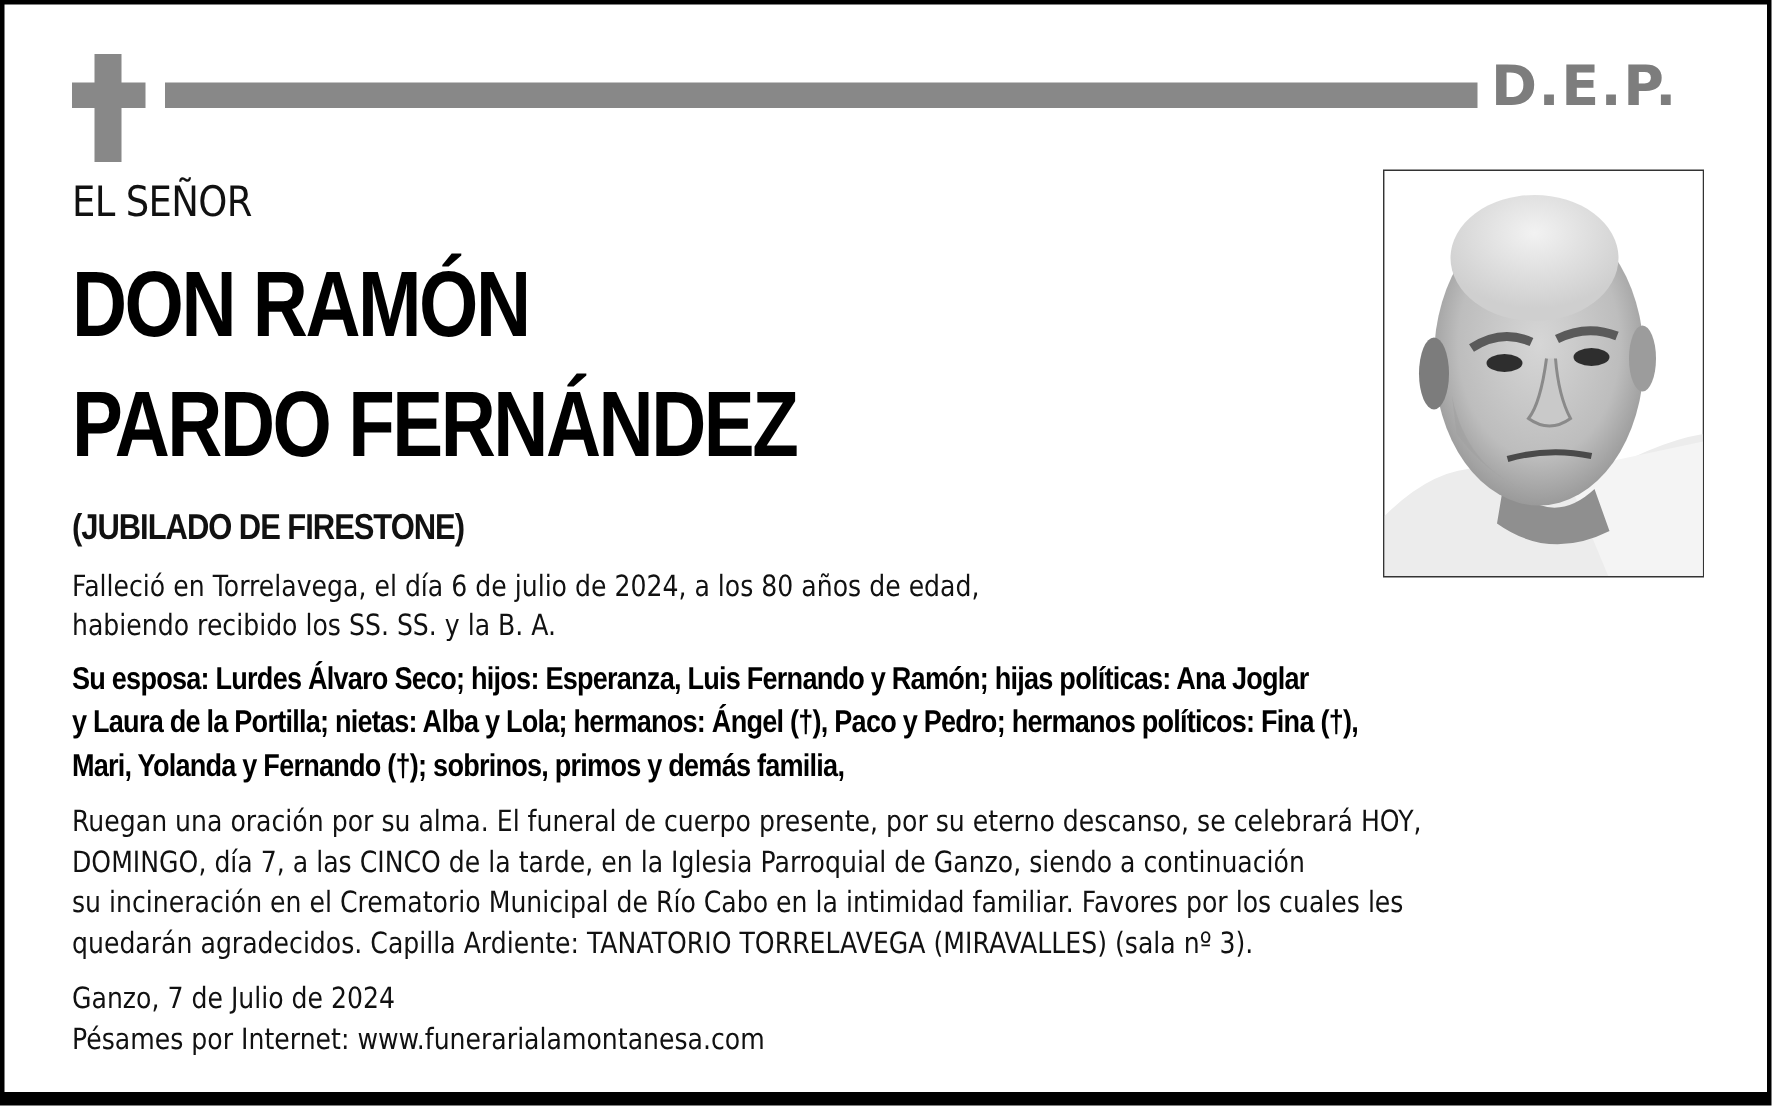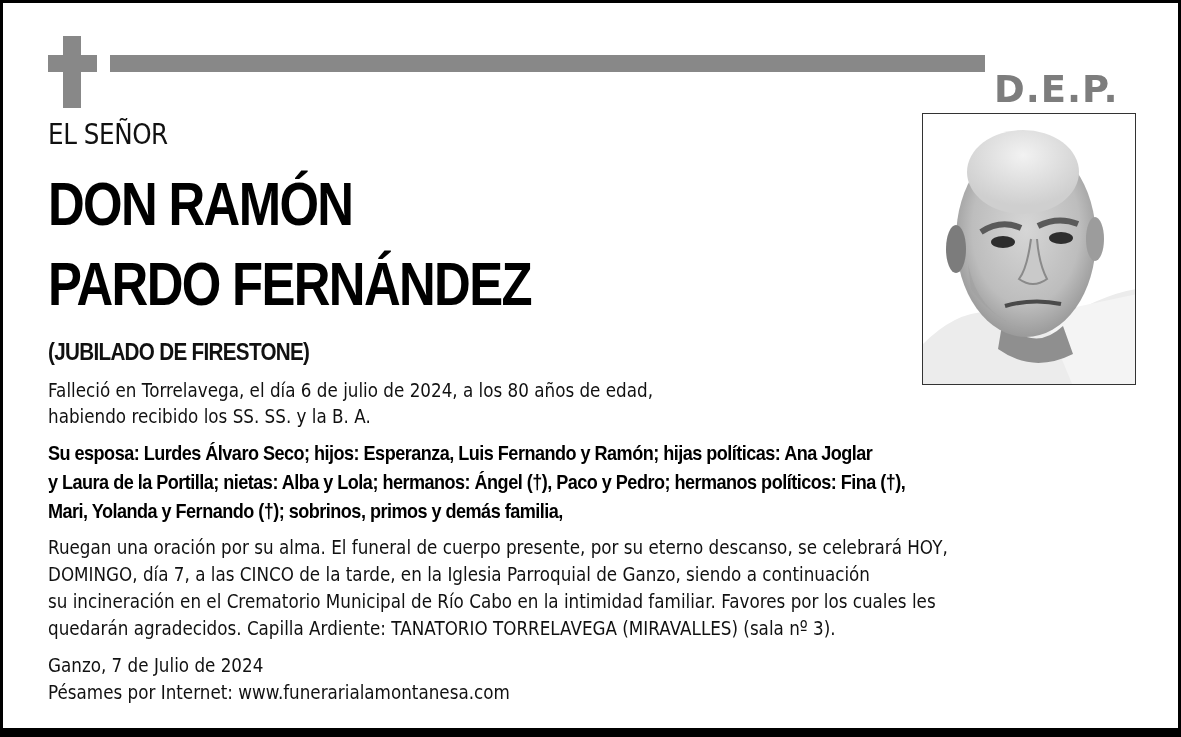--- a/index.html
+++ b/index.html
@@ -13,21 +13,21 @@
       background: #fff;
     }
 
     
     .cross-v { position: absolute; left: 63px; top: 36px; width: 18px; height: 72px; background: #888; }
     .cross-h { position: absolute; left: 48px; top: 55px; width: 49px; height: 17px; background: #888; }
     .rule { position: absolute; left: 110px; top: 55px; width: 875px; height: 17px; background: #888; }
     .dep {
       position: absolute; left: 994px; top: 38px;
       font-family: "DejaVu Sans", sans-serif; font-weight: bold; font-size: 37px;
-      color: #7d7d7d; letter-spacing: 1px; line-height: 40px; margin-top: 32px;
+      color: #7d7d7d; letter-spacing: 1px; line-height: 40px;
     }
 
     .el-senor {
       position: absolute; left: 48px; top: 118px;
       font-family: "DejaVu Sans", sans-serif; font-size: 28px; line-height: 34px;
       letter-spacing: -0.5px; transform: scaleX(0.88); transform-origin: left top;
     }
     .name-line {
       position: absolute; left: 48px;
       font-family: "Liberation Sans", sans-serif; font-weight: bold; font-size: 62px;

